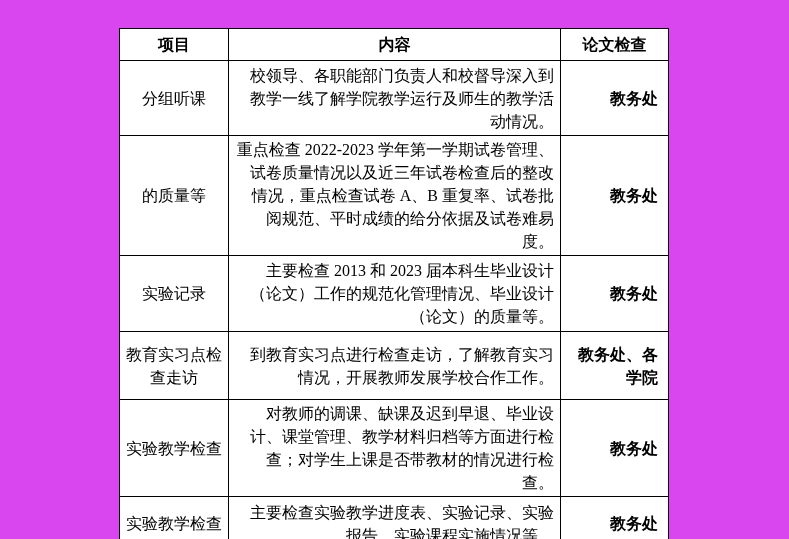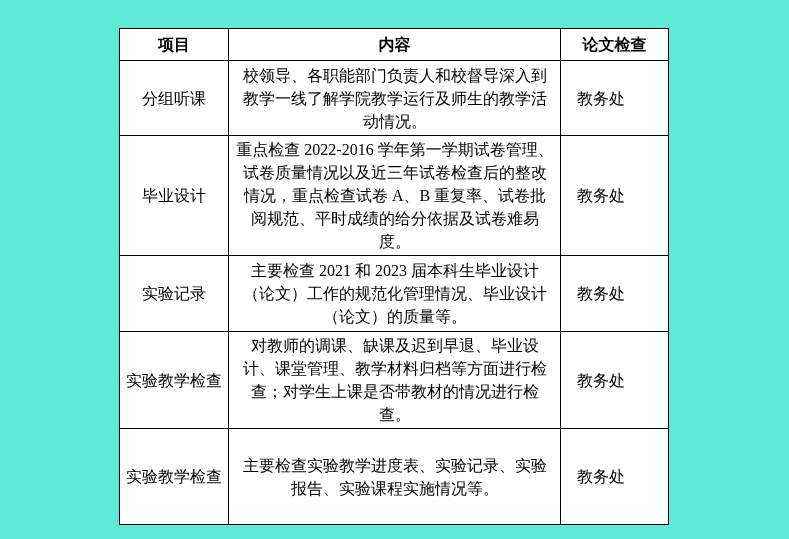--- a/index.html
+++ b/index.html
@@ -4,21 +4,21 @@
 <style>
   html, body {
     margin: 0;
     padding: 0;
     background: #ffffff;
   }
   .page {
     position: relative;
     width: 789px;
     height: 539px;
-    background: #5eead4;
+    background: #d946ef;
     overflow: hidden;
     font-family: "Liberation Serif", "DejaVu Serif", serif;
     color: #000000;
   }
   table.doc-table {
     border-collapse: collapse;
     table-layout: fixed;
     margin: 28px 0 0 119px;
     width: 549px;
     background: #ffffff;
@@ -38,26 +38,27 @@
     font-weight: bold;
     text-align: center;
     height: 31px;
     padding: 0;
   }
   td.item-cell {
     text-align: center;
     padding: 2px 5px;
   }
   td.content-cell {
-    text-align: center;
+    text-align: right;
     padding: 2px 6px 2px 7px;
   }
   td.unit-cell {
-    text-align: left;
-    padding: 2px 16px;
+    text-align: right;
+    padding: 2px 10px;
+    font-weight: bold;
   }
   tbody tr:nth-child(1) td { height: 70px; }
   tbody tr:nth-child(2) td { height: 113px; }
   tbody tr:nth-child(3) td { height: 71px; }
   tbody tr:nth-child(4) td { height: 63px; }
   tbody tr:nth-child(5) td { height: 91px; }
   tbody tr:nth-child(6) td { height: 49px; }
 </style>
 </head>
 <body>
@@ -77,31 +78,36 @@
       </tr>
     </thead>
     <tbody id="table-body">
   <tr class="body-row">
     <td class="item-cell">分组听课</td>
     <td class="content-cell">校领导、各职能部门负责人和校督导深入到教学一线了解学院教学运行及师生的教学活动情况。</td>
     <td class="unit-cell">教务处</td>
   </tr>
 
   <tr class="body-row">
-    <td class="item-cell">毕业设计</td>
-    <td class="content-cell">重点检查 2022-2016 学年第一学期试卷管理、试卷质量情况以及近三年试卷检查后的整改情况，重点检查试卷 A、B 重复率、试卷批阅规范、平时成绩的给分依据及试卷难易度。</td>
+    <td class="item-cell">的质量等</td>
+    <td class="content-cell">重点检查 2022-2023 学年第一学期试卷管理、试卷质量情况以及近三年试卷检查后的整改情况，重点检查试卷 A、B 重复率、试卷批阅规范、平时成绩的给分依据及试卷难易度。</td>
     <td class="unit-cell">教务处</td>
   </tr>
 
   <tr class="body-row">
     <td class="item-cell">实验记录</td>
-    <td class="content-cell">主要检查 2021 和 2023 届本科生毕业设计（论文）工作的规范化管理情况、毕业设计（论文）的质量等。</td>
+    <td class="content-cell">主要检查 2013 和 2023 届本科生毕业设计（论文）工作的规范化管理情况、毕业设计（论文）的质量等。</td>
     <td class="unit-cell">教务处</td>
   </tr>
 
+  <tr class="body-row">
+    <td class="item-cell">教育实习点检查走访</td>
+    <td class="content-cell">到教育实习点进行检查走访，了解教育实习情况，开展教师发展学校合作工作。</td>
+    <td class="unit-cell">教务处、各学院</td>
+  </tr>
 
   <tr class="body-row">
     <td class="item-cell">实验教学检查</td>
     <td class="content-cell">对教师的调课、缺课及迟到早退、毕业设计、课堂管理、教学材料归档等方面进行检查；对学生上课是否带教材的情况进行检查。</td>
     <td class="unit-cell">教务处</td>
   </tr>
 
   <tr class="body-row">
     <td class="item-cell">实验教学检查</td>
     <td class="content-cell">主要检查实验教学进度表、实验记录、实验报告、实验课程实施情况等。</td>

